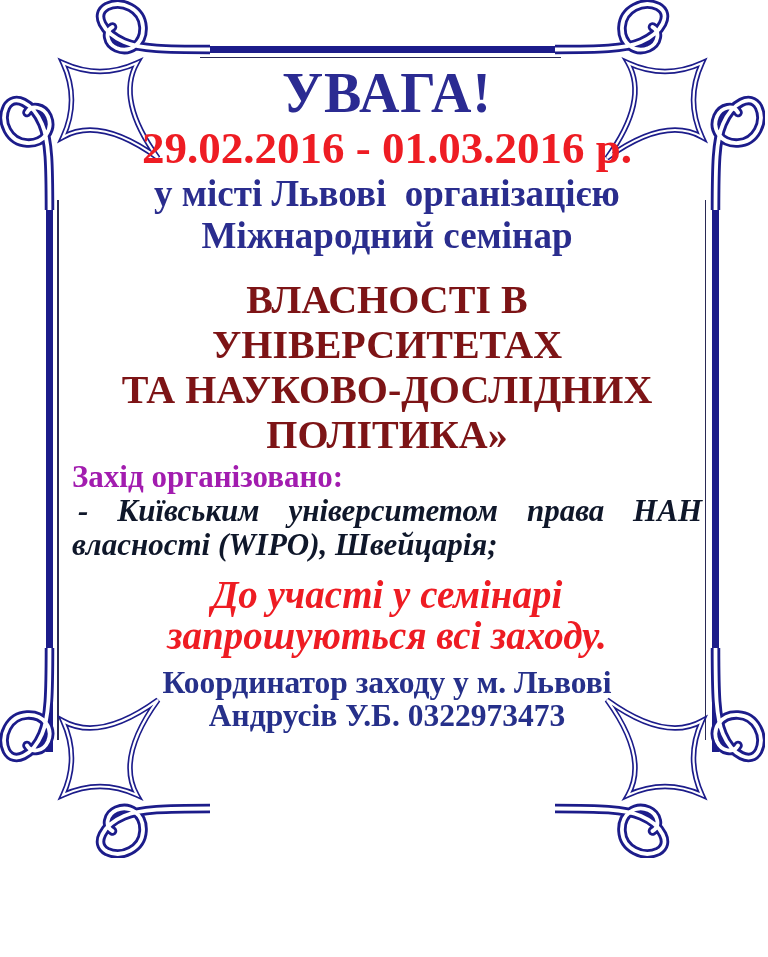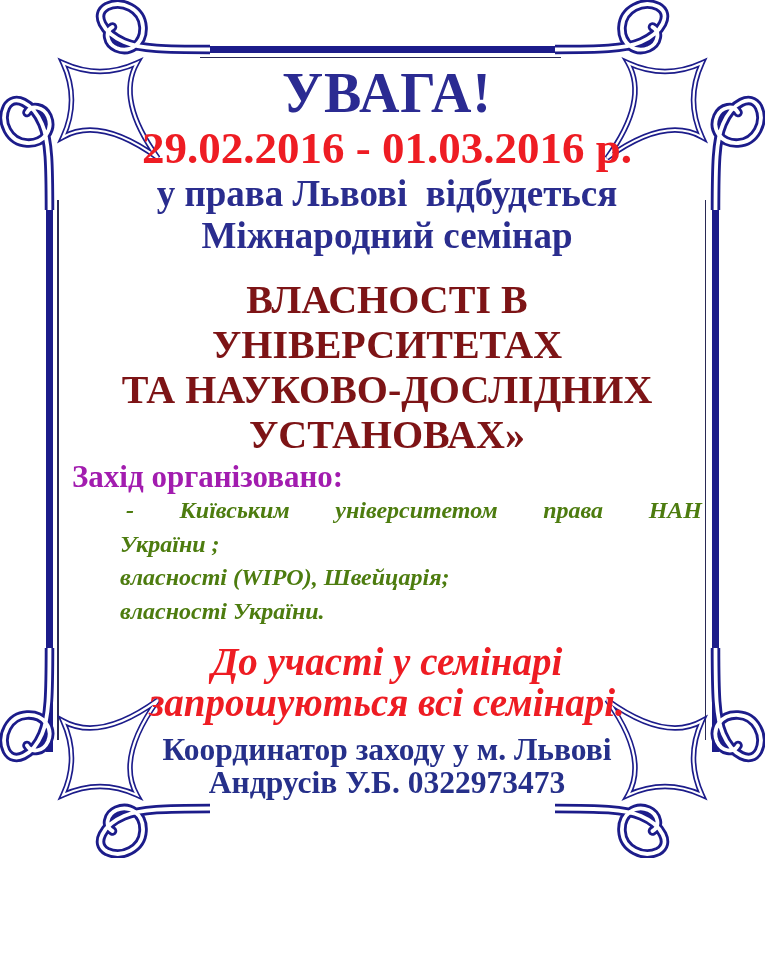--- a/index.html
+++ b/index.html
@@ -44,23 +44,22 @@
     white-space:pre-wrap;
   }
   .main-title{margin-top:20px;}
   .main-title div{
     text-align:center;font-size:40px;line-height:45px;color:#7d1416;
   }
   .org-heading{
     margin-top:3px;font-size:31px;line-height:34px;color:#a21caf;text-align:left;
   }
   .org-line{
-    font-style:italic;font-size:24px;line-height:33.5px;color:#4d7c0f;text-align:left;
+    font-style:italic;font-size:31px;line-height:33.5px;color:#0f172a;text-align:left;
     white-space:pre-wrap;
-    margin-left:48px;
   }
   .org-line.justify{
     padding-left:6px;white-space:normal;
     text-align:justify;text-align-last:justify;
   }
   .invite{margin-top:13px;}
   .invite div{
     text-align:center;font-style:italic;
     font-size:39px;line-height:41px;color:#ee1c23;
   }
@@ -111,41 +110,39 @@
       <use href="#corner-ornament"></use>
     </svg>
   <svg class="corner br">
       <use href="#corner-ornament"></use>
     </svg>
 
   <div class="content">
 
     <div class="attention">УВАГА!</div>
     <div class="dates">29.02.2016 - 01.03.2016 р.</div>
-    <div class="sub">у права Львові  відбудеться</div>
+    <div class="sub">у місті Львові  організацією</div>
     <div class="sub">Міжнародний семінар</div>
 
     <div class="main-title">
       <div>ВЛАСНОСТІ В УНІВЕРСИТЕТАХ</div>
       <div>ТА НАУКОВО-ДОСЛІДНИХ</div>
-      <div>УСТАНОВАХ»</div>
+      <div>ПОЛІТИКА»</div>
     </div>
 
     <div class="org-heading">Захід організовано:</div>
 
     <div>
       <div class="org-line justify">-&nbsp;Київським університетом права НАН</div>
-      <div class="org-line">України ;</div>
       <div class="org-line">власності (WIPO), Швейцарія;</div>
-      <div class="org-line">власності України.</div>
     </div>
 
     <div class="invite">
       <div>До участі у семінарі</div>
-      <div>запрошуються всі семінарі.</div>
+      <div>запрошуються всі заходу.</div>
     </div>
 
     <div class="coord">
       <div>Координатор заходу у м. Львові</div>
       <div>Андрусів У.Б. 0322973473</div>
     </div>
 
   </div>
 </div>
 

